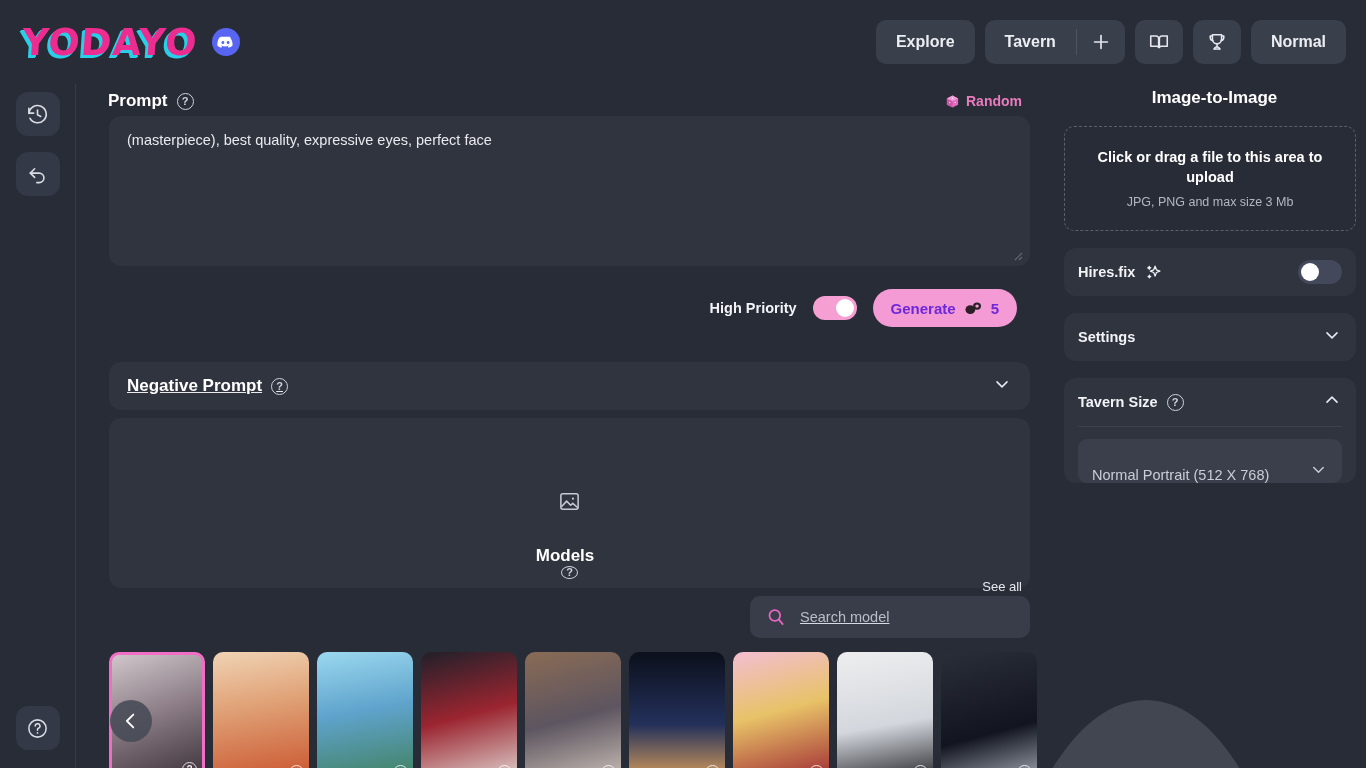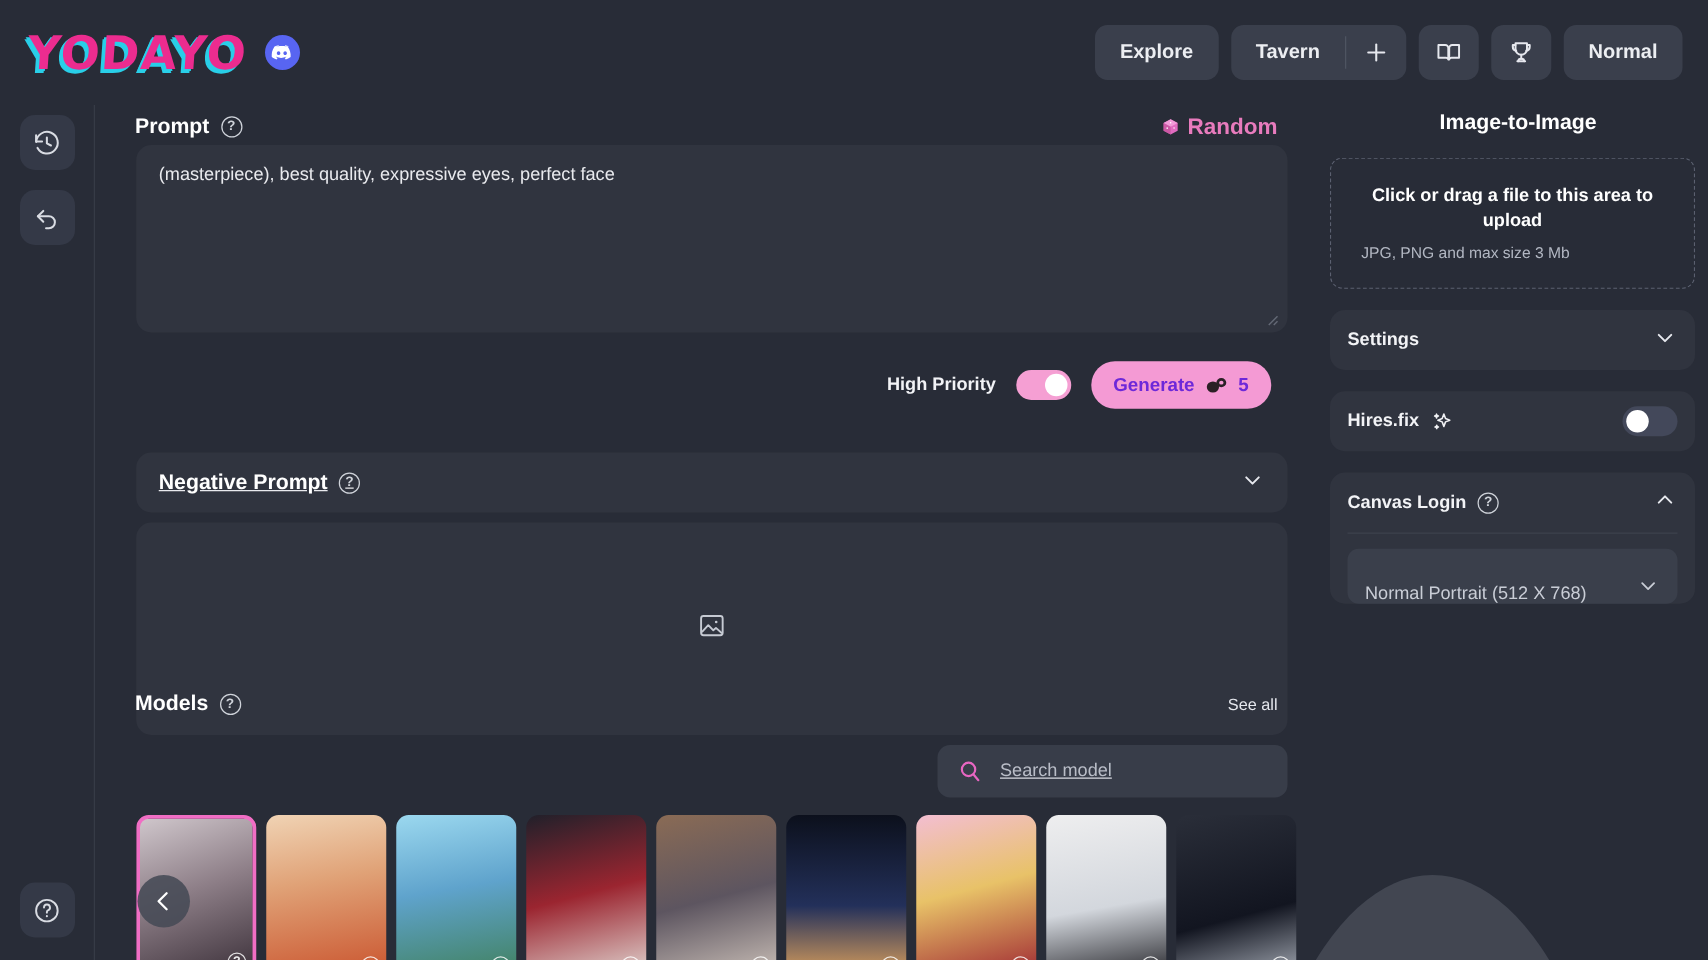--- a/index.html
+++ b/index.html
@@ -79,21 +79,21 @@
   }
   .section-title { font-size: 17px; font-weight: 700; color: #fff; }
   .help-ring {
     width: 17px; height: 17px; border: 1.6px solid #cfd3da; border-radius: 50%;
     display: inline-flex; align-items: center; justify-content: center;
     font-size: 11px; color: #cfd3da; margin-left: 9px; font-weight: 700;
     line-height: 1; cursor: pointer;
   }
   .random-link {
     margin-left: auto; display: flex; align-items: center; gap: 6px;
-    color: #e87bbd; font-size: 18px; font-weight: 600; cursor: pointer;
+    color: #e87bbd; font-size: 14px; font-weight: 600; cursor: pointer;
   }
   .see-all { margin-left: auto; color: #e6e8ee; font-size: 13px; cursor: pointer; }
 
   .panel { background: #30343f; border-radius: 12px; }
 
   .prompt-panel {
     position: absolute; left: 33px; top: 32px; width: 921px; height: 150px;
     padding: 14px 18px;
   }
   .prompt-text { font-size: 14.5px; color: #e9eaee; line-height: 1.4; }
@@ -130,21 +130,21 @@
     position: absolute; left: 33px; top: 278px; width: 921px; height: 48px;
     display: flex; align-items: center; padding: 0 18px; text-decoration: underline;
   }
 
   .result-panel {
     position: absolute; left: 33px; top: 334px; width: 921px; height: 170px;
     display: flex; align-items: center; justify-content: center;
   }
 
   .models-head {
-    position: absolute; left: 0; top: 462px; width: 978px;
+    position: absolute; left: 0; top: 462px; width: 978px; flex-direction: column;
   }
   .search-wrap {
     position: absolute; left: 674px; top: 512px; width: 280px; height: 42px;
     background: #383d49; border-radius: 10px;
     display: flex; align-items: center; padding: 0 16px; gap: 14px;
   }
   .search-input {
     background: transparent; border: none; outline: none;
     color: #d7dae1; font-size: 14.5px; font-family: "Liberation Sans", sans-serif;
     width: 200px;
@@ -175,21 +175,21 @@
     cursor: pointer; z-index: 5;
   }
   .arrow.left { left: 110px; top: 700px; }
   .arrow.right { left: 990px; top: 700px; }
 
   
   .right { position: absolute; top: 84px; left: 1054px; width: 312px; height: 684px; padding: 0 10px; }
   .right-title { font-size: 17px; font-weight: 700; color: #fff; margin: 4px 0 0 9px; text-align: center; }
   .drop-zone {
     margin-top: 18px; height: 105px; border: 1.5px dashed #5b6070; border-radius: 10px;
-    display: flex; flex-direction: column; align-items: flex-start; justify-content: center;
+    display: flex; flex-direction: column; align-items: center; justify-content: center;
     gap: 8px; cursor: pointer; padding: 0 24px;
   }
   .drop-main { font-size: 14.5px; font-weight: 700; color: #fff; text-align: center; line-height: 1.35; }
   .drop-sub { font-size: 12.5px; color: #b2b7c2; }
   .rpanel {
     background: #30343f; border-radius: 12px; margin-top: 17px;
     padding: 0 14px;
   }
   .rrow {
     height: 48px; display: flex; align-items: center; cursor: pointer;
@@ -404,48 +404,48 @@
   <div class="right">
     <div class="right-title">Image-to-Image</div>
 
     <div class="drop-zone">
       <div class="drop-main">Click or drag a file to this area to upload</div>
       <div class="drop-sub">JPG, PNG and max size 3 Mb</div>
     </div>
 
     <div class="rpanel">
       <div class="rrow">
-        <span class="lbl">Settings</span>
-        <span class="sp">
-          <svg width="20" height="20" viewBox="0 0 24 24" fill="none" stroke="#e6e8ee" stroke-width="1.9" stroke-linecap="round" stroke-linejoin="round">
-              <polyline points="6 9.5 12 15.5 18 9.5"></polyline>
-            </svg>
-        </span>
-      </div>
-    </div>
-
-    <div class="rpanel">
-      <div class="rrow">
         <span class="lbl">Hires.fix</span>
         <span style="margin-left:9px;display:inline-flex">
           <svg width="19" height="19" viewBox="0 0 24 24" fill="none" stroke="#f0f1f4" stroke-width="1.6" stroke-linecap="round" stroke-linejoin="round">
             <path d="M14 4l1.7 4.6L20 10.3l-4.3 1.7L14 16.6l-1.7-4.6L8 10.3l4.3-1.7z"></path>
             <path d="M6.6 4.2l.5 1.4 1.4.5-1.4.5-.5 1.4-.5-1.4L4.7 6.1l1.4-.5z" fill="#f0f1f4"></path>
             <path d="M6.8 15.4l.45 1.25 1.25.45-1.25.45-.45 1.25-.45-1.25-1.25-.45 1.25-.45z" fill="#f0f1f4"></path>
           </svg>
         </span>
         <span class="sp toggle off" style="margin-left:auto">
             <span class="knob"></span>
           </span>
       </div>
     </div>
 
     <div class="rpanel">
       <div class="rrow">
-        <span class="lbl">Canvas Login</span>
+        <span class="lbl">Settings</span>
+        <span class="sp">
+          <svg width="20" height="20" viewBox="0 0 24 24" fill="none" stroke="#e6e8ee" stroke-width="1.9" stroke-linecap="round" stroke-linejoin="round">
+              <polyline points="6 9.5 12 15.5 18 9.5"></polyline>
+            </svg>
+        </span>
+      </div>
+    </div>
+
+    <div class="rpanel">
+      <div class="rrow">
+        <span class="lbl">Tavern Size</span>
         <span class="help-ring">?</span>
         <span class="sp">
           <svg width="20" height="20" viewBox="0 0 24 24" fill="none" stroke="#e6e8ee" stroke-width="1.9" stroke-linecap="round" stroke-linejoin="round">
               <polyline points="6 14.5 12 8.5 18 14.5"></polyline>
             </svg>
         </span>
       </div>
       <div class="canvas-divider"></div>
       <div class="select-box">
         <span class="val">Normal Portrait (512 X 768)</span>

